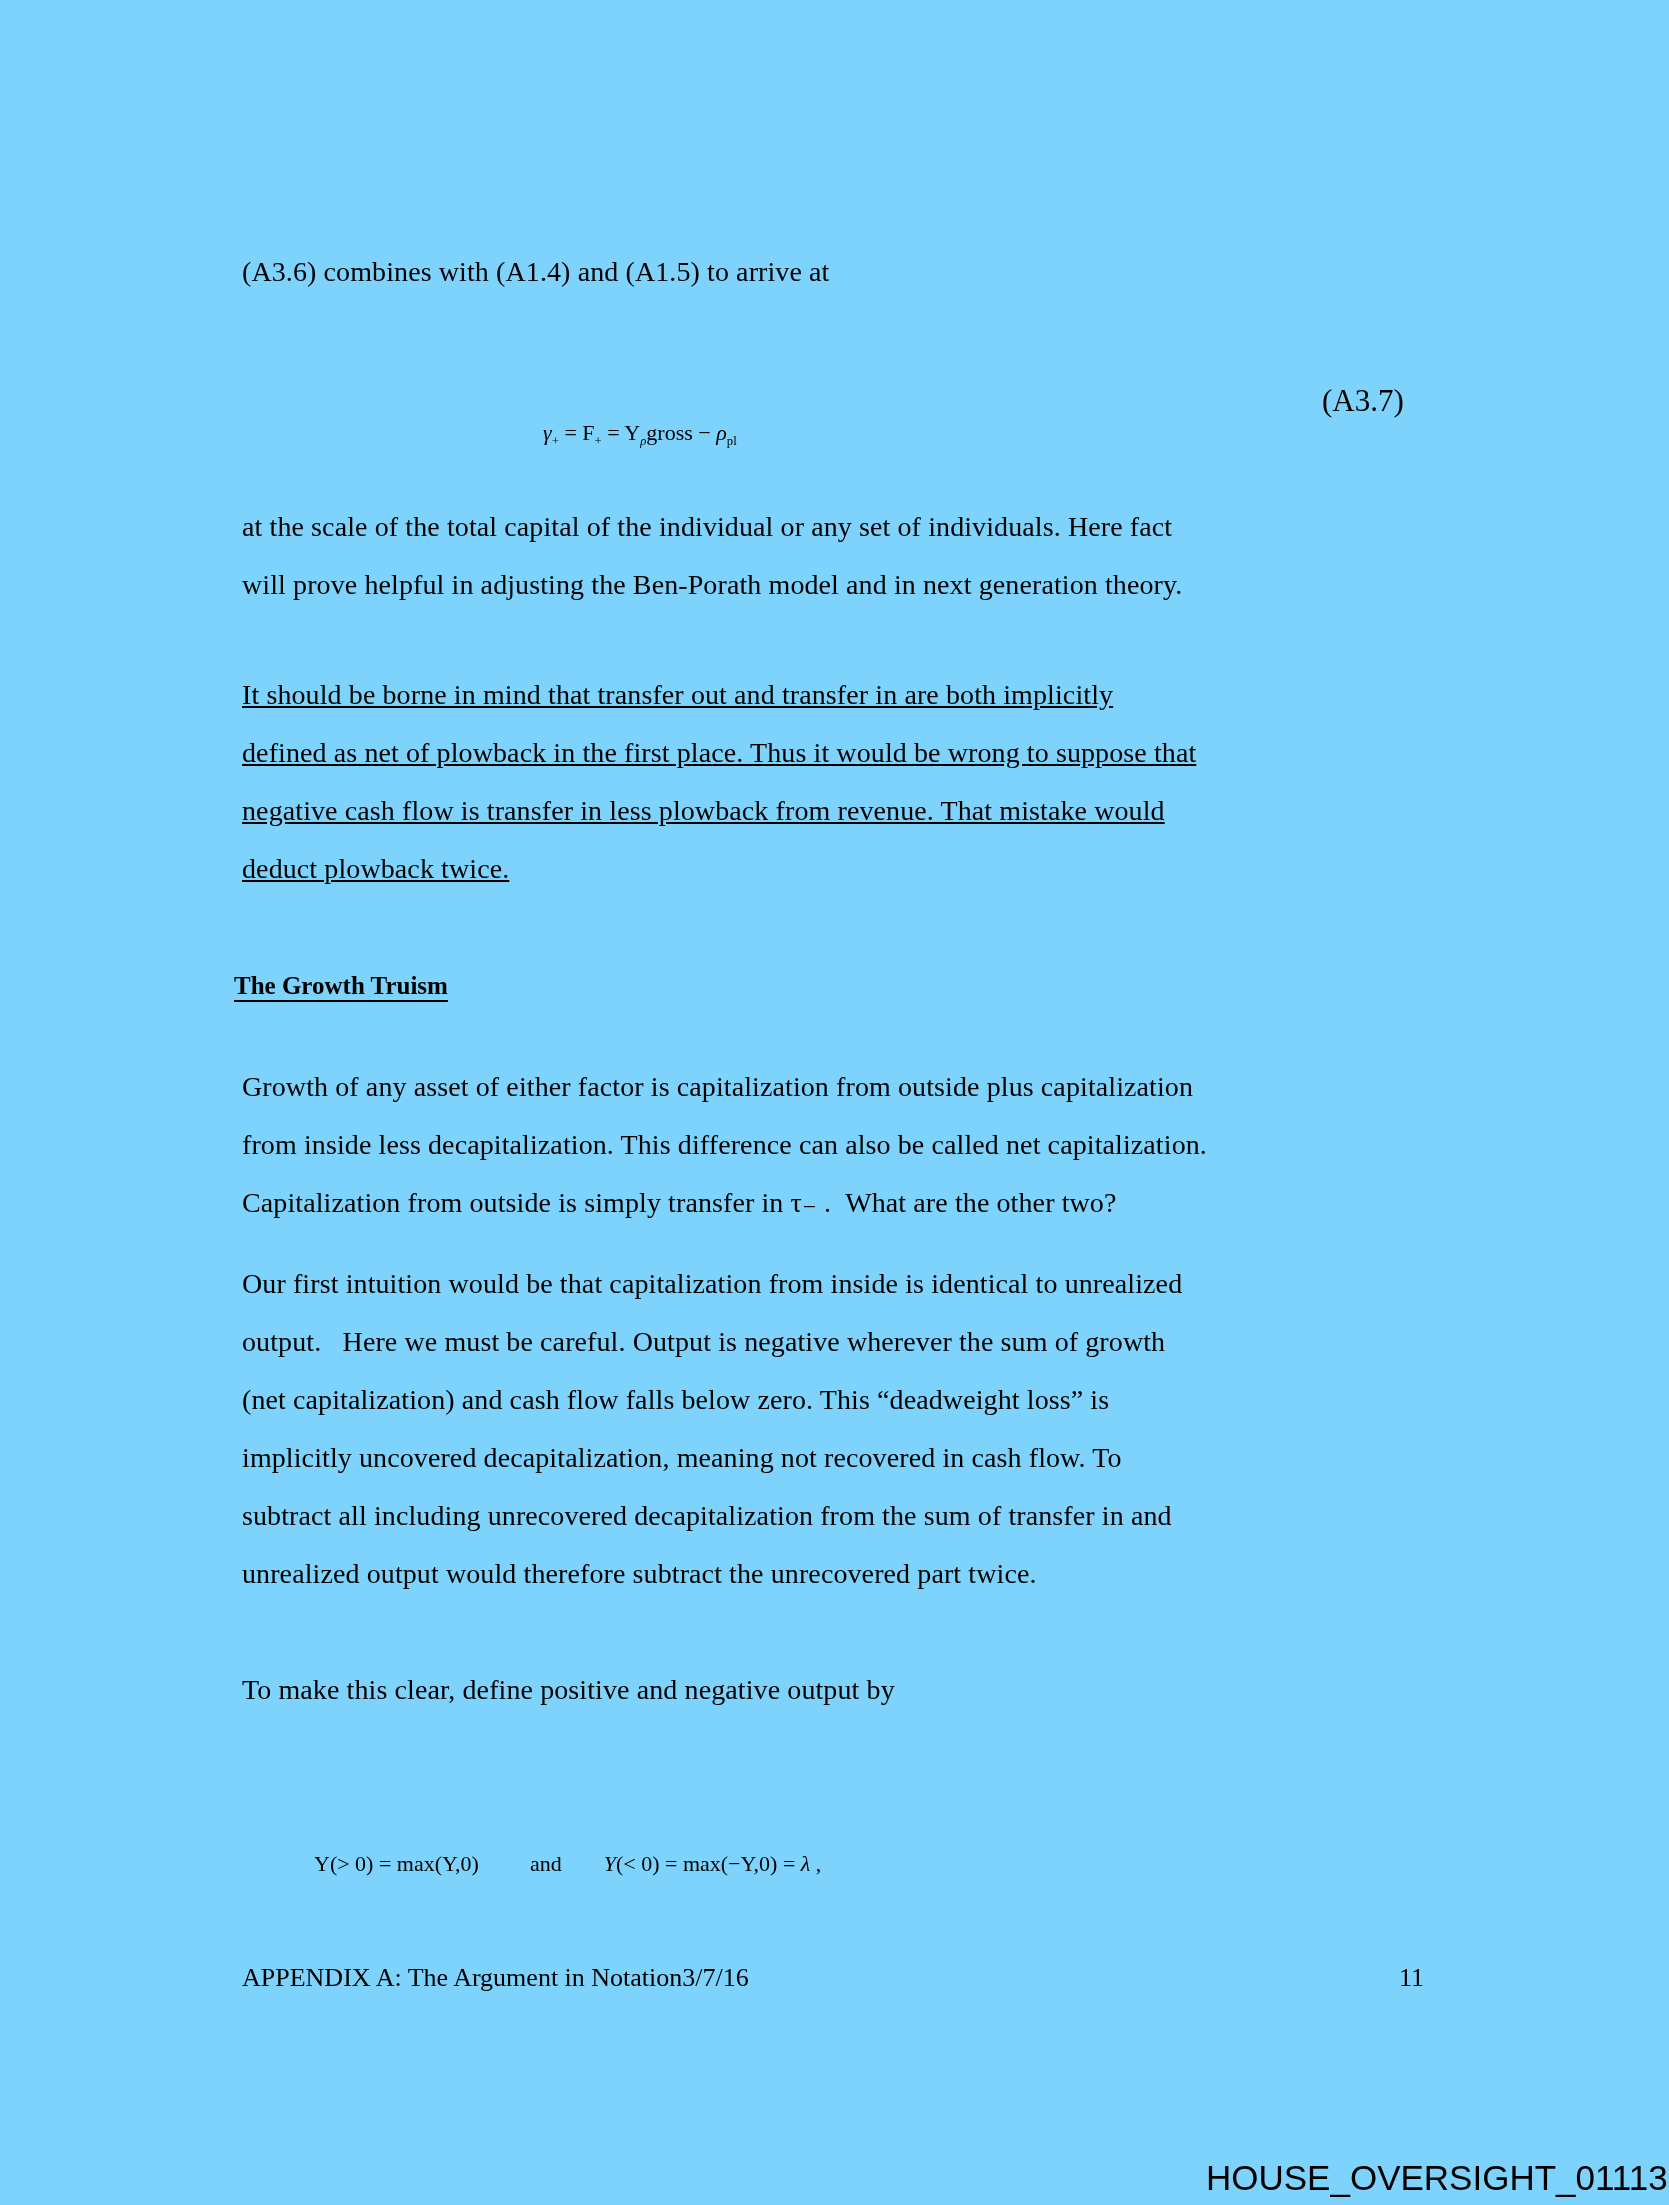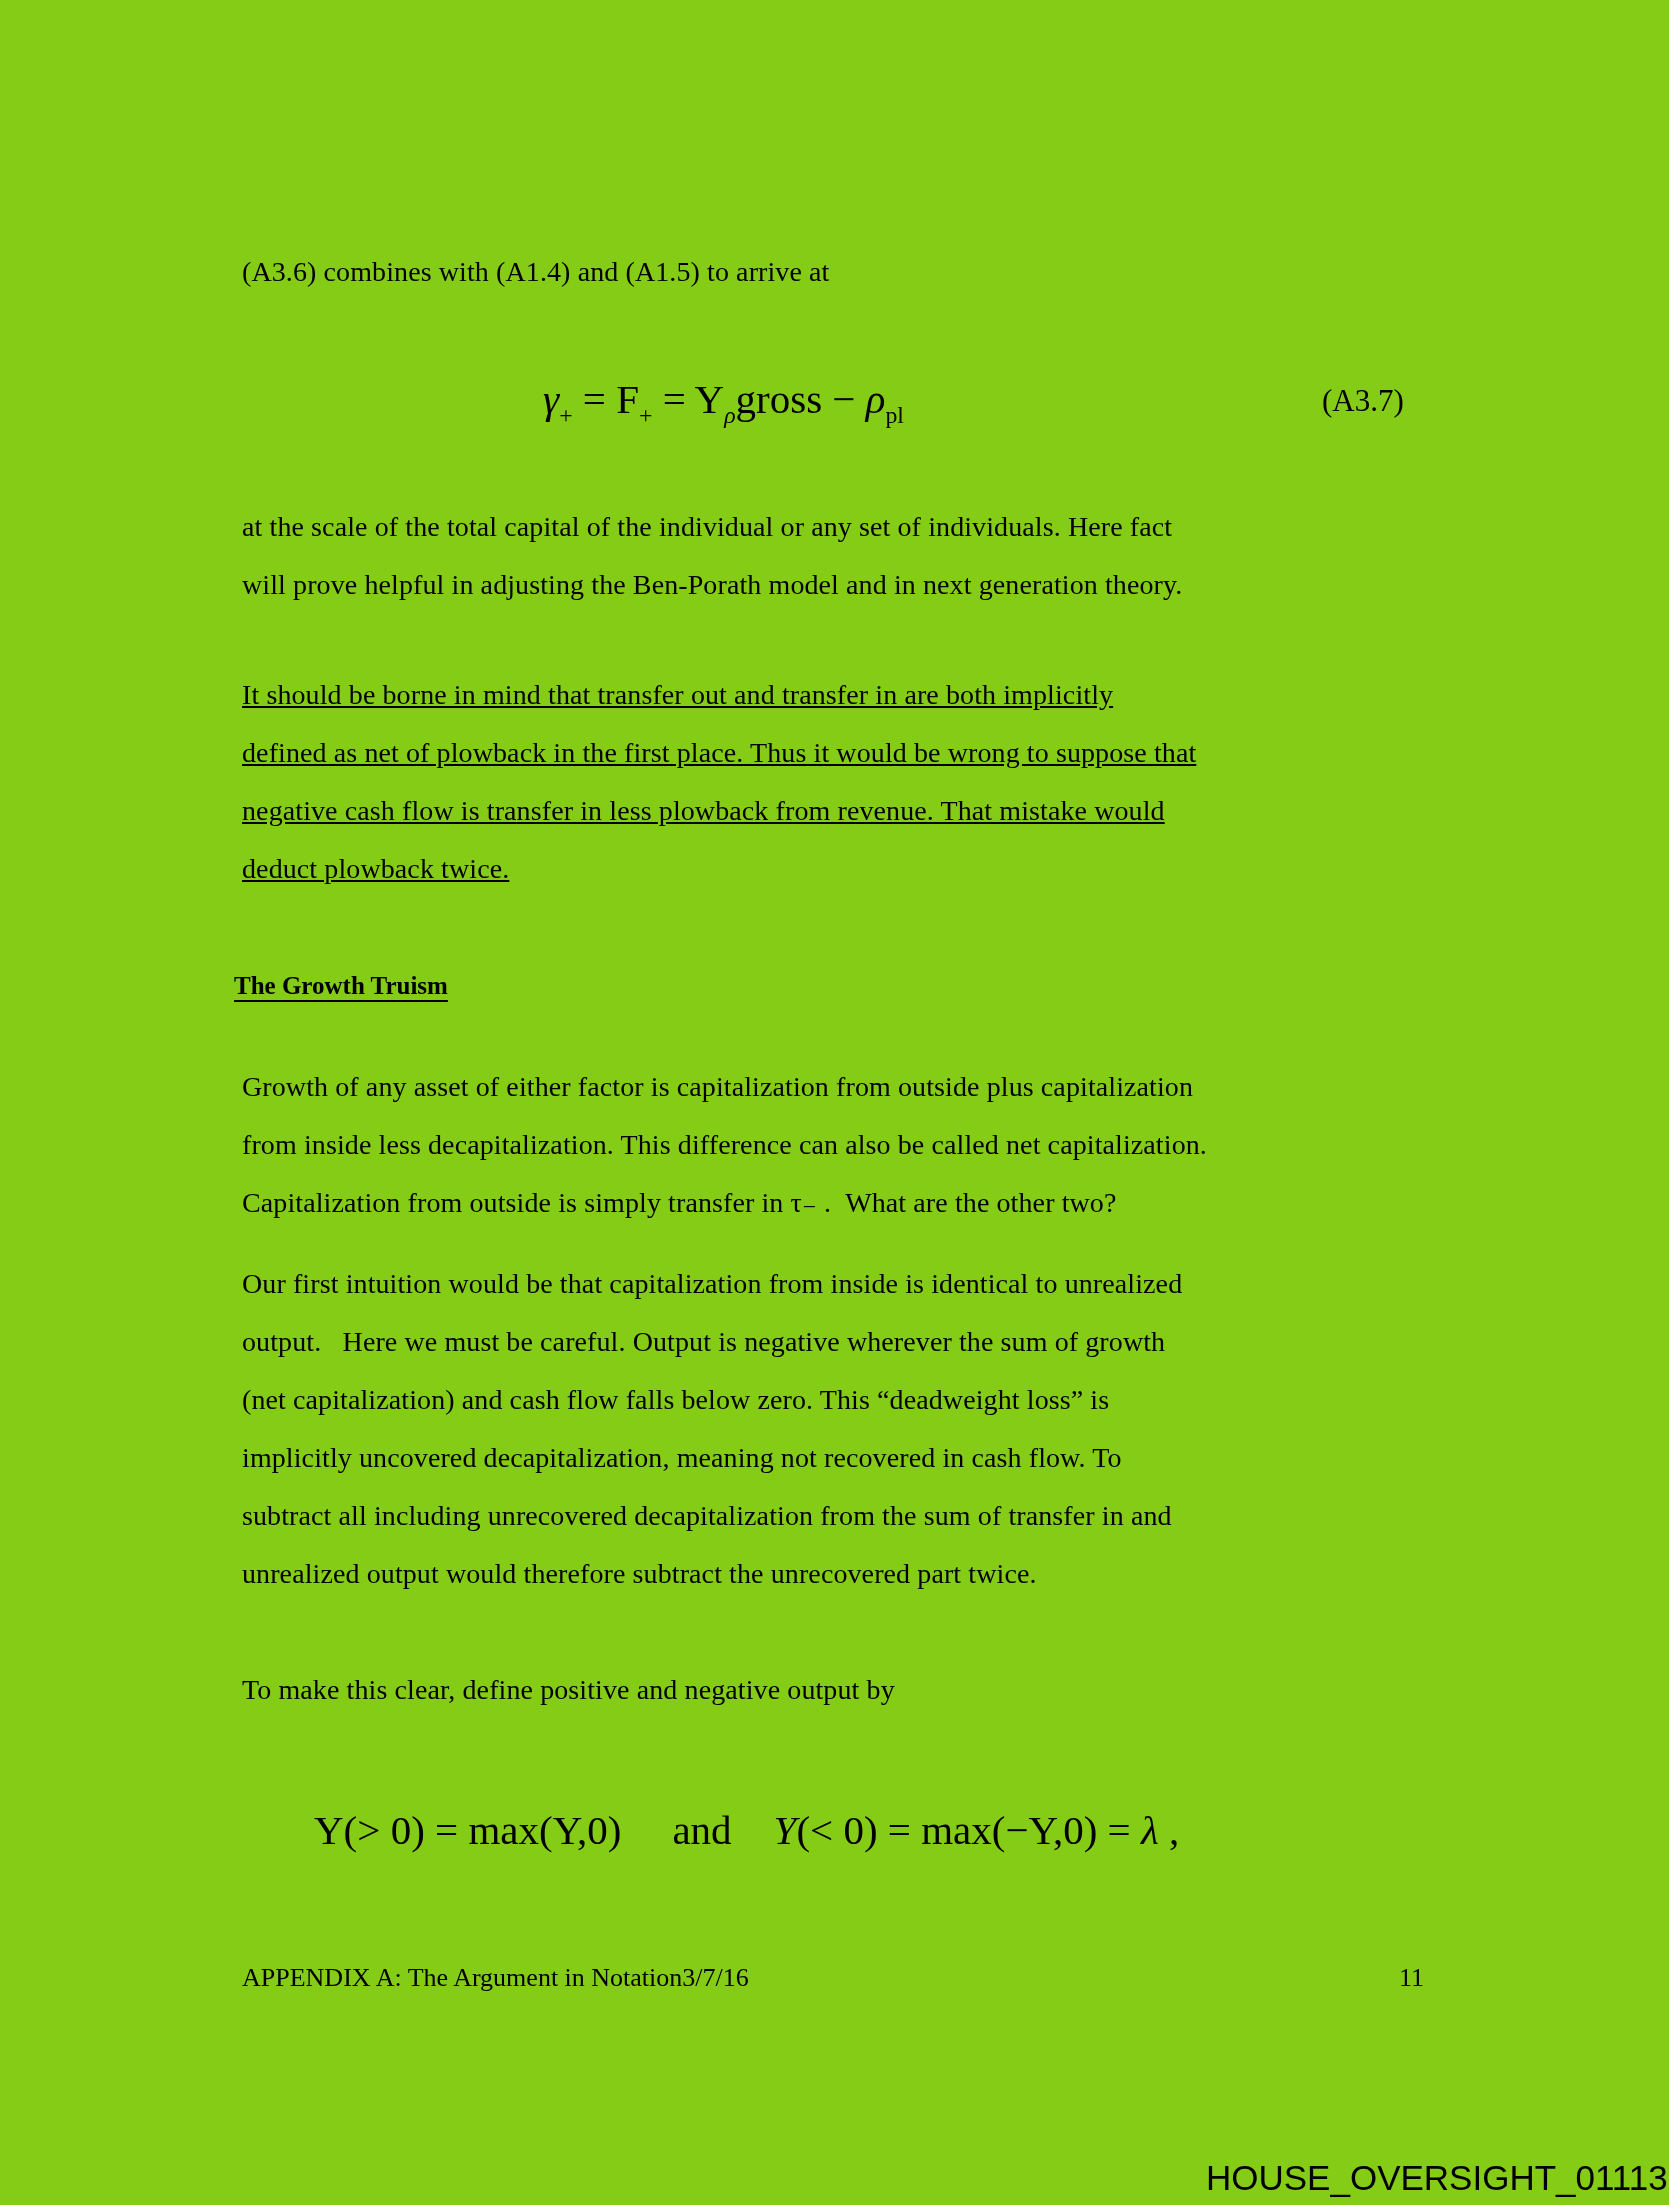--- a/index.html
+++ b/index.html
@@ -1,20 +1,20 @@
 <!DOCTYPE html>
 <html style="font-size:10.5px"><head>
 <meta charset="utf-8">
 <style>
   html, body { margin: 0; padding: 0; background: #ffffff; }
   .page {
     position: relative;
     width: 1669px;
     height: 2205px;
-    background: #84cc16;
+    background: #7dd3fc;
     color: #000000;
     font-family: "Liberation Serif", "DejaVu Serif", serif;
     overflow: hidden;
   }
   .block {
     position: absolute;
     white-space: pre-wrap;
     font-size: 28px;
     line-height: 58px;
     letter-spacing: 0.1px;
@@ -26,23 +26,24 @@
     font-size: 25px;
     line-height: 38px;
     font-weight: bold;
     text-decoration: underline;
     text-decoration-thickness: 2px;
     text-underline-offset: 5.9px;
     white-space: pre;
   }
   .eq {
     position: absolute;
-    font-size: 41px;
+    font-size: 22px;
     line-height: 46px;
     white-space: pre;
+    margin-top: 34px;
   }
   .eq sub {
     font-size: 0.58em;
     line-height: 0;
     vertical-align: -0.42em;
   }
   .it { font-style: italic; }
   .eq-label {
     position: absolute;
     font-size: 31px;

